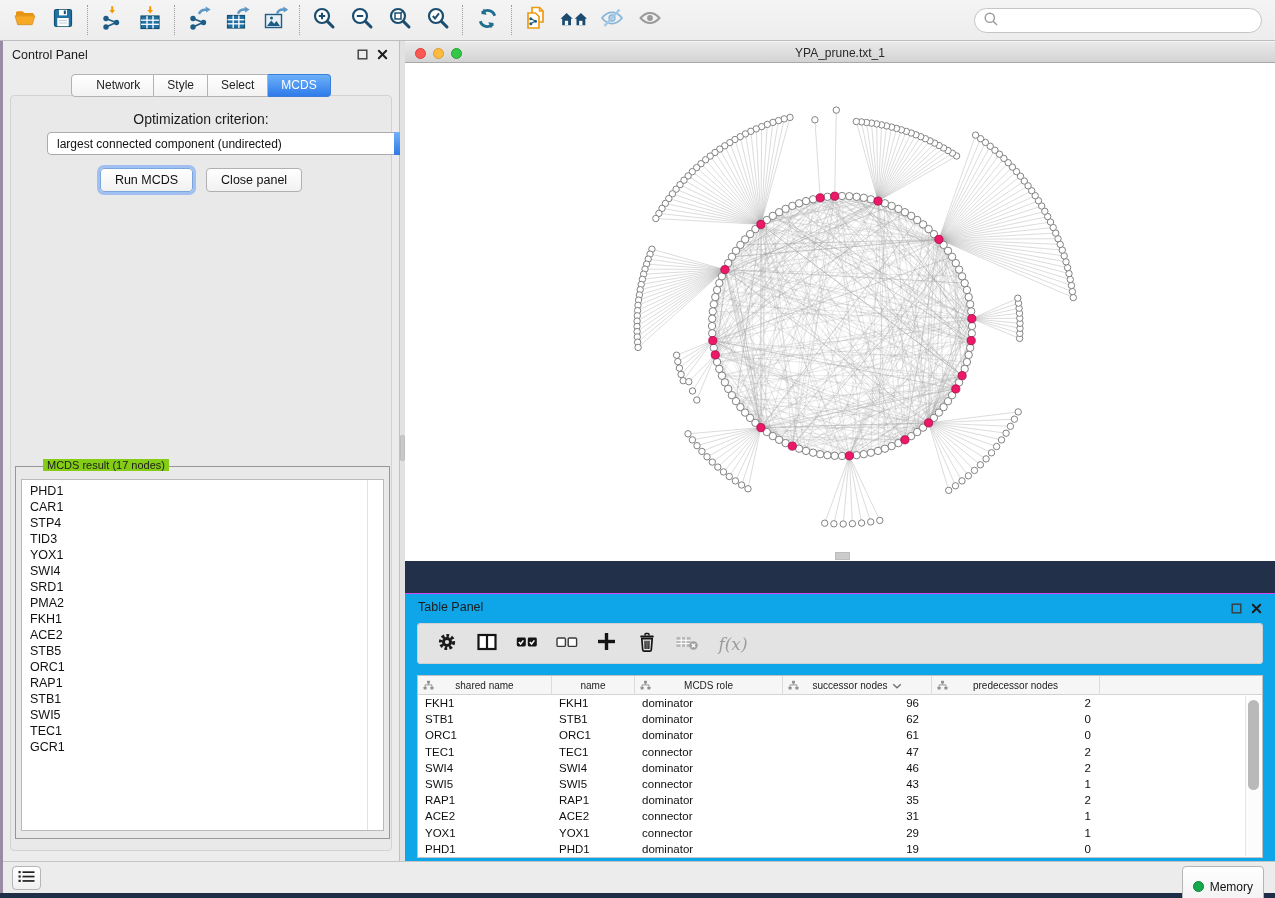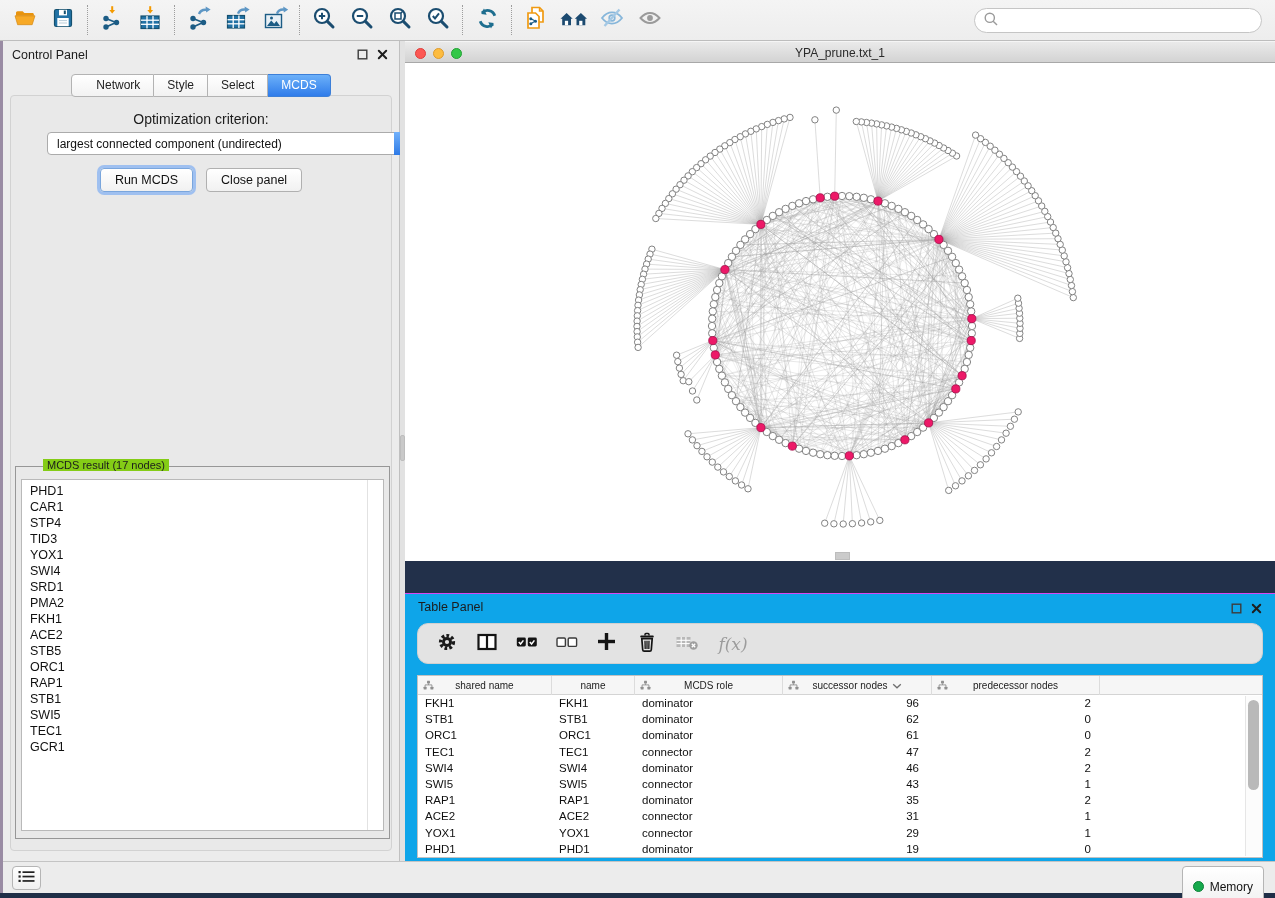--- a/index.html
+++ b/index.html
@@ -48,21 +48,21 @@
   
   .net { position:absolute; left:405px; top:41px; width:870px; height:520px; background:#fff; }
   .net-titlebar { position:absolute; left:0; top:0; width:100%; height:22px; background:linear-gradient(#eaeaea,#d3d3d3); border-top:1px solid #f5f5f5; border-bottom:1px solid #a8a8a8; }
   .traffic { position:absolute; top:6px; width:11px; height:11px; border-radius:50%; }
   .net-title { position:absolute; width:100%; text-align:center; top:4px; font-size:12px; color:#2a2a2a; }
   .net-canvas { position:absolute; left:0; top:23px; width:870px; height:497px; background:#fff; }
   .net-hthumb { position:absolute; left:430px; bottom:1px; width:15px; height:8px; background:#cbcbcb; border:1px solid #bdbdbd; }
 
   
   .tp { position:absolute; left:405px; top:593px; width:870px; height:300px; background:#0ea5e9; border-top:1px solid #d946ef; }
-  .tp-toolbar { position:absolute; left:12px; right:12px; top:29px; height:41px; background:#e3e3e3; border:1px solid #d0d0d0; border-radius:11px; display:flex; align-items:center; padding-left:15px; gap:13px; }
+  .tp-toolbar { position:absolute; left:12px; right:12px; top:29px; height:41px; background:#e3e3e3; border:1px solid #d0d0d0; border-radius:3px; display:flex; align-items:center; padding-left:15px; gap:13px; }
   .tp-icon { width:27px; height:26px; display:flex; align-items:center; justify-content:center; }
   .fx-label { font-family:"DejaVu Serif", serif; font-style:italic; font-size:17px; color:#9c9c9c; }
   .tbl { position:absolute; left:12px; right:12px; top:81px; height:183px; background:#fff; border:1px solid #c2c2c2; }
   .tbl-head { position:absolute; left:0; top:0; right:0; height:19px; background:#f6f6f6; border-bottom:1px solid #d4d4d4; display:flex; }
   .th { position:relative; height:19px; border-right:1px solid #dcdcdc; display:flex; align-items:center; justify-content:center; font-size:10px; color:#222; gap:4px; }
   .th .tree-ic { position:absolute; left:5px; top:4px; }
   .th-fill { flex:1; border-right:none; }
   .tbl-body { position:absolute; left:0; top:19px; right:17px; bottom:0; overflow:hidden; }
   .tr { display:flex; height:16.2px; align-items:center; }
   .td { font-size:11.5px; color:#101010; padding-left:7px; overflow:hidden; white-space:nowrap; }

